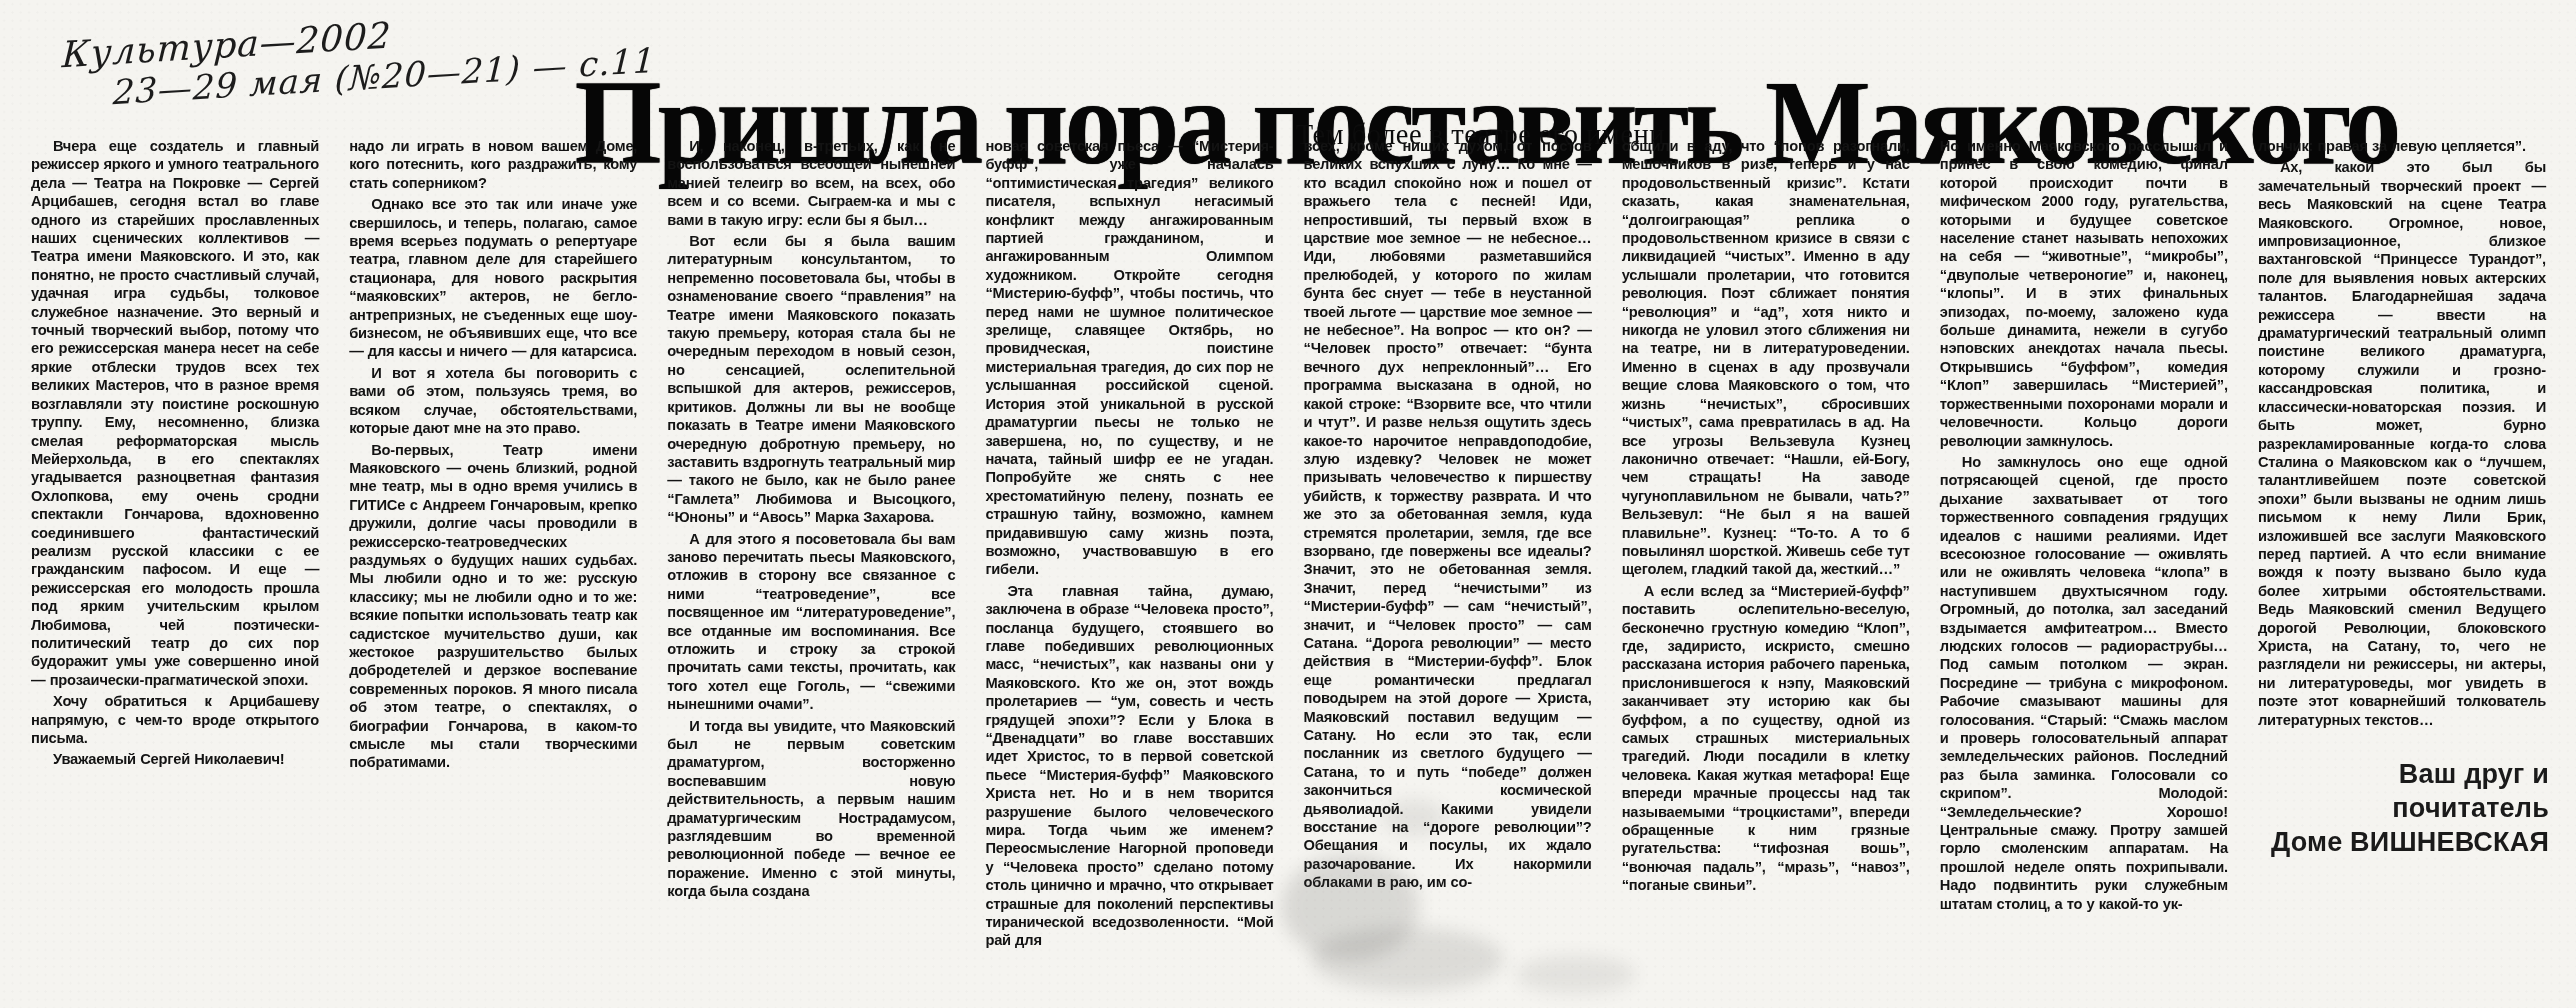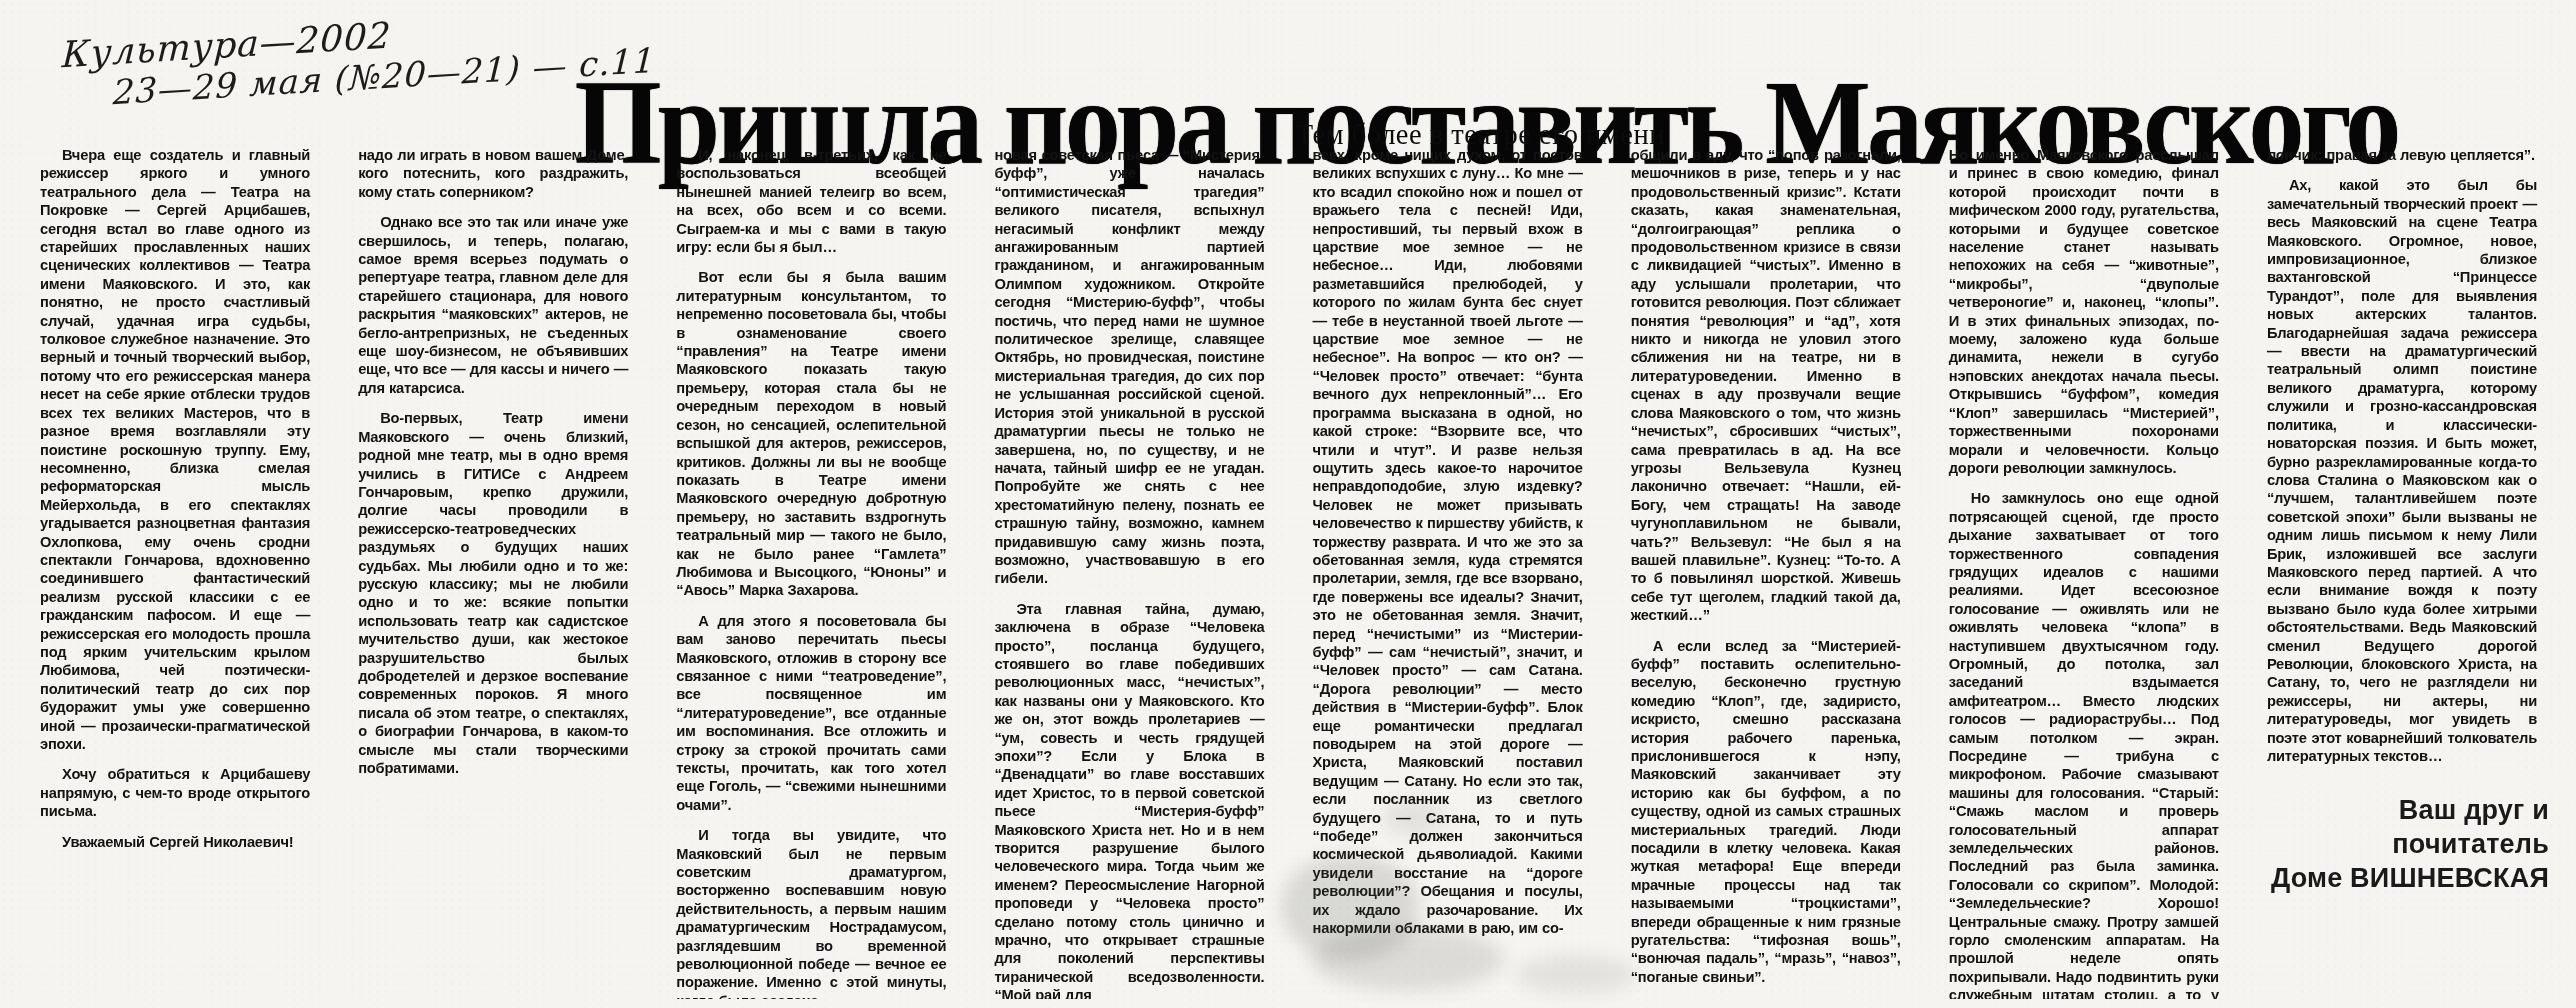--- a/index.html
+++ b/index.html
@@ -36,21 +36,21 @@
     letter-spacing:0.9px;white-space:nowrap;
   }
   .annotation .l2{display:block;padding-left:53px;font-size:34px;}
   .columns{
     position:absolute;left:28px;top:134px;width:2521px;height:865px;
     display:grid;grid-template-columns:repeat(8,1fr);column-gap:24px;
   }
   .col{overflow:hidden;height:865px;}
   .col .colbody{text-align:justify;}
   .para{
-    margin:12px;font-size:14.7px;line-height:18.4px;font-weight:bold;
+    margin:3px;font-size:14.7px;line-height:18.4px;font-weight:bold;
     letter-spacing:-0.2px;word-spacing:0.3px;color:#131313;
     text-align:justify;hyphens:auto;overflow-wrap:break-word;
   }
   .para.indent{text-indent:22px;}
   .signature{
     margin-top:28px;text-align:right;
     font-weight:bold;font-size:27px;line-height:34px;color:#1a1a1a;
     letter-spacing:0.2px;
   }
   .smudge{position:absolute;border-radius:50%;background:#4a4a48;filter:blur(8.3px);pointer-events:none;}
@@ -78,20 +78,21 @@
         <div class="colbody">
           <p class="para indent">Вчера еще создатель и главный режиссер яркого и умного театрального дела — Театра на Покровке — Сергей Арцибашев, сегодня встал во главе одного из старейших прославленных наших сценических коллективов — Театра имени Маяковского. И это, как понятно, не просто счастливый случай, удачная игра судьбы, толковое служебное назначение. Это верный и точный творческий выбор, потому что его режиссерская манера несет на себе яркие отблески трудов всех тех великих Мастеров, что в разное время возглавляли эту поистине роскошную труппу. Ему, несомненно, близка смелая реформаторская мысль Мейерхольда, в его спектаклях угадывается разноцветная фантазия Охлопкова, ему очень сродни спектакли Гончарова, вдохновенно соединившего фантастический реализм русской классики с ее гражданским пафосом. И еще — режиссерская его молодость прошла под ярким учительским крылом Любимова, чей поэтически-политический театр до сих пор будоражит умы уже совершенно иной — прозаически-прагматической эпохи.</p>
           <p class="para indent">Хочу обратиться к Арцибашеву напрямую, с чем-то вроде открытого письма.</p>
           <p class="para indent">Уважаемый Сергей Николаевич!</p>
         </div>
       </div>
     <div class="col">
         <div class="colbody">
           <p class="para">надо ли играть в новом вашем Доме, кого потеснить, кого раздражить, кому стать соперником?</p>
           <p class="para indent">Однако все это так или иначе уже свершилось, и теперь, полагаю, самое время всерьез подумать о репертуаре театра, главном деле для старейшего стационара, для нового раскрытия “маяковских” актеров, не бегло-антрепризных, не съеденных еще шоу-бизнесом, не объявивших еще, что все — для кассы и ничего — для катарсиса.</p>
+          <p class="para indent">И вот я хотела бы поговорить с вами об этом, пользуясь тремя, во всяком случае, обстоятельствами, которые дают мне на это право.</p>
           <p class="para indent">Во-первых, Театр имени Маяковского — очень близкий, родной мне театр, мы в одно время учились в ГИТИСе с Андреем Гончаровым, крепко дружили, долгие часы проводили в режиссерско-театроведческих раздумьях о будущих наших судьбах. Мы любили одно и то же: русскую классику; мы не любили одно и то же: всякие попытки использовать театр как садистское мучительство души, как жестокое разрушительство былых добродетелей и дерзкое воспевание современных пороков. Я много писала об этом театре, о спектаклях, о биографии Гончарова, в каком-то смысле мы стали творческими побратимами.</p>
         </div>
       </div>
     <div class="col">
         <div class="colbody">
           <p class="para indent">И, наконец, в-третьих, как не воспользоваться всеобщей нынешней манией телеигр во всем, на всех, обо всем и со всеми. Сыграем-ка и мы с вами в такую игру: если бы я был…</p>
           <p class="para indent">Вот если бы я была вашим литературным консультантом, то непременно посоветовала бы, чтобы в ознаменование своего “правления” на Театре имени Маяковского показать такую премьеру, которая стала бы не очередным переходом в новый сезон, но сенсацией, ослепительной вспышкой для актеров, режиссеров, критиков. Должны ли вы не вообще показать в Театре имени Маяковского очередную добротную премьеру, но заставить вздрогнуть театральный мир — такого не было, как не было ранее “Гамлета” Любимова и Высоцкого, “Юноны” и “Авось” Марка Захарова.</p>
           <p class="para indent">А для этого я посоветовала бы вам заново перечитать пьесы Маяковского, отложив в сторону все связанное с ними “театроведение”, все посвященное им “литературоведение”, все отданные им воспоминания. Все отложить и строку за строкой прочитать сами тексты, прочитать, как того хотел еще Гоголь, — “свежими нынешними очами”.</p>
           <p class="para indent">И тогда вы увидите, что Маяковский был не первым советским драматургом, восторженно воспевавшим новую действительность, а первым нашим драматургическим Нострадамусом, разглядевшим во временной революционной победе — вечное ее поражение. Именно с этой минуты, когда была создана</p>
         </div>

